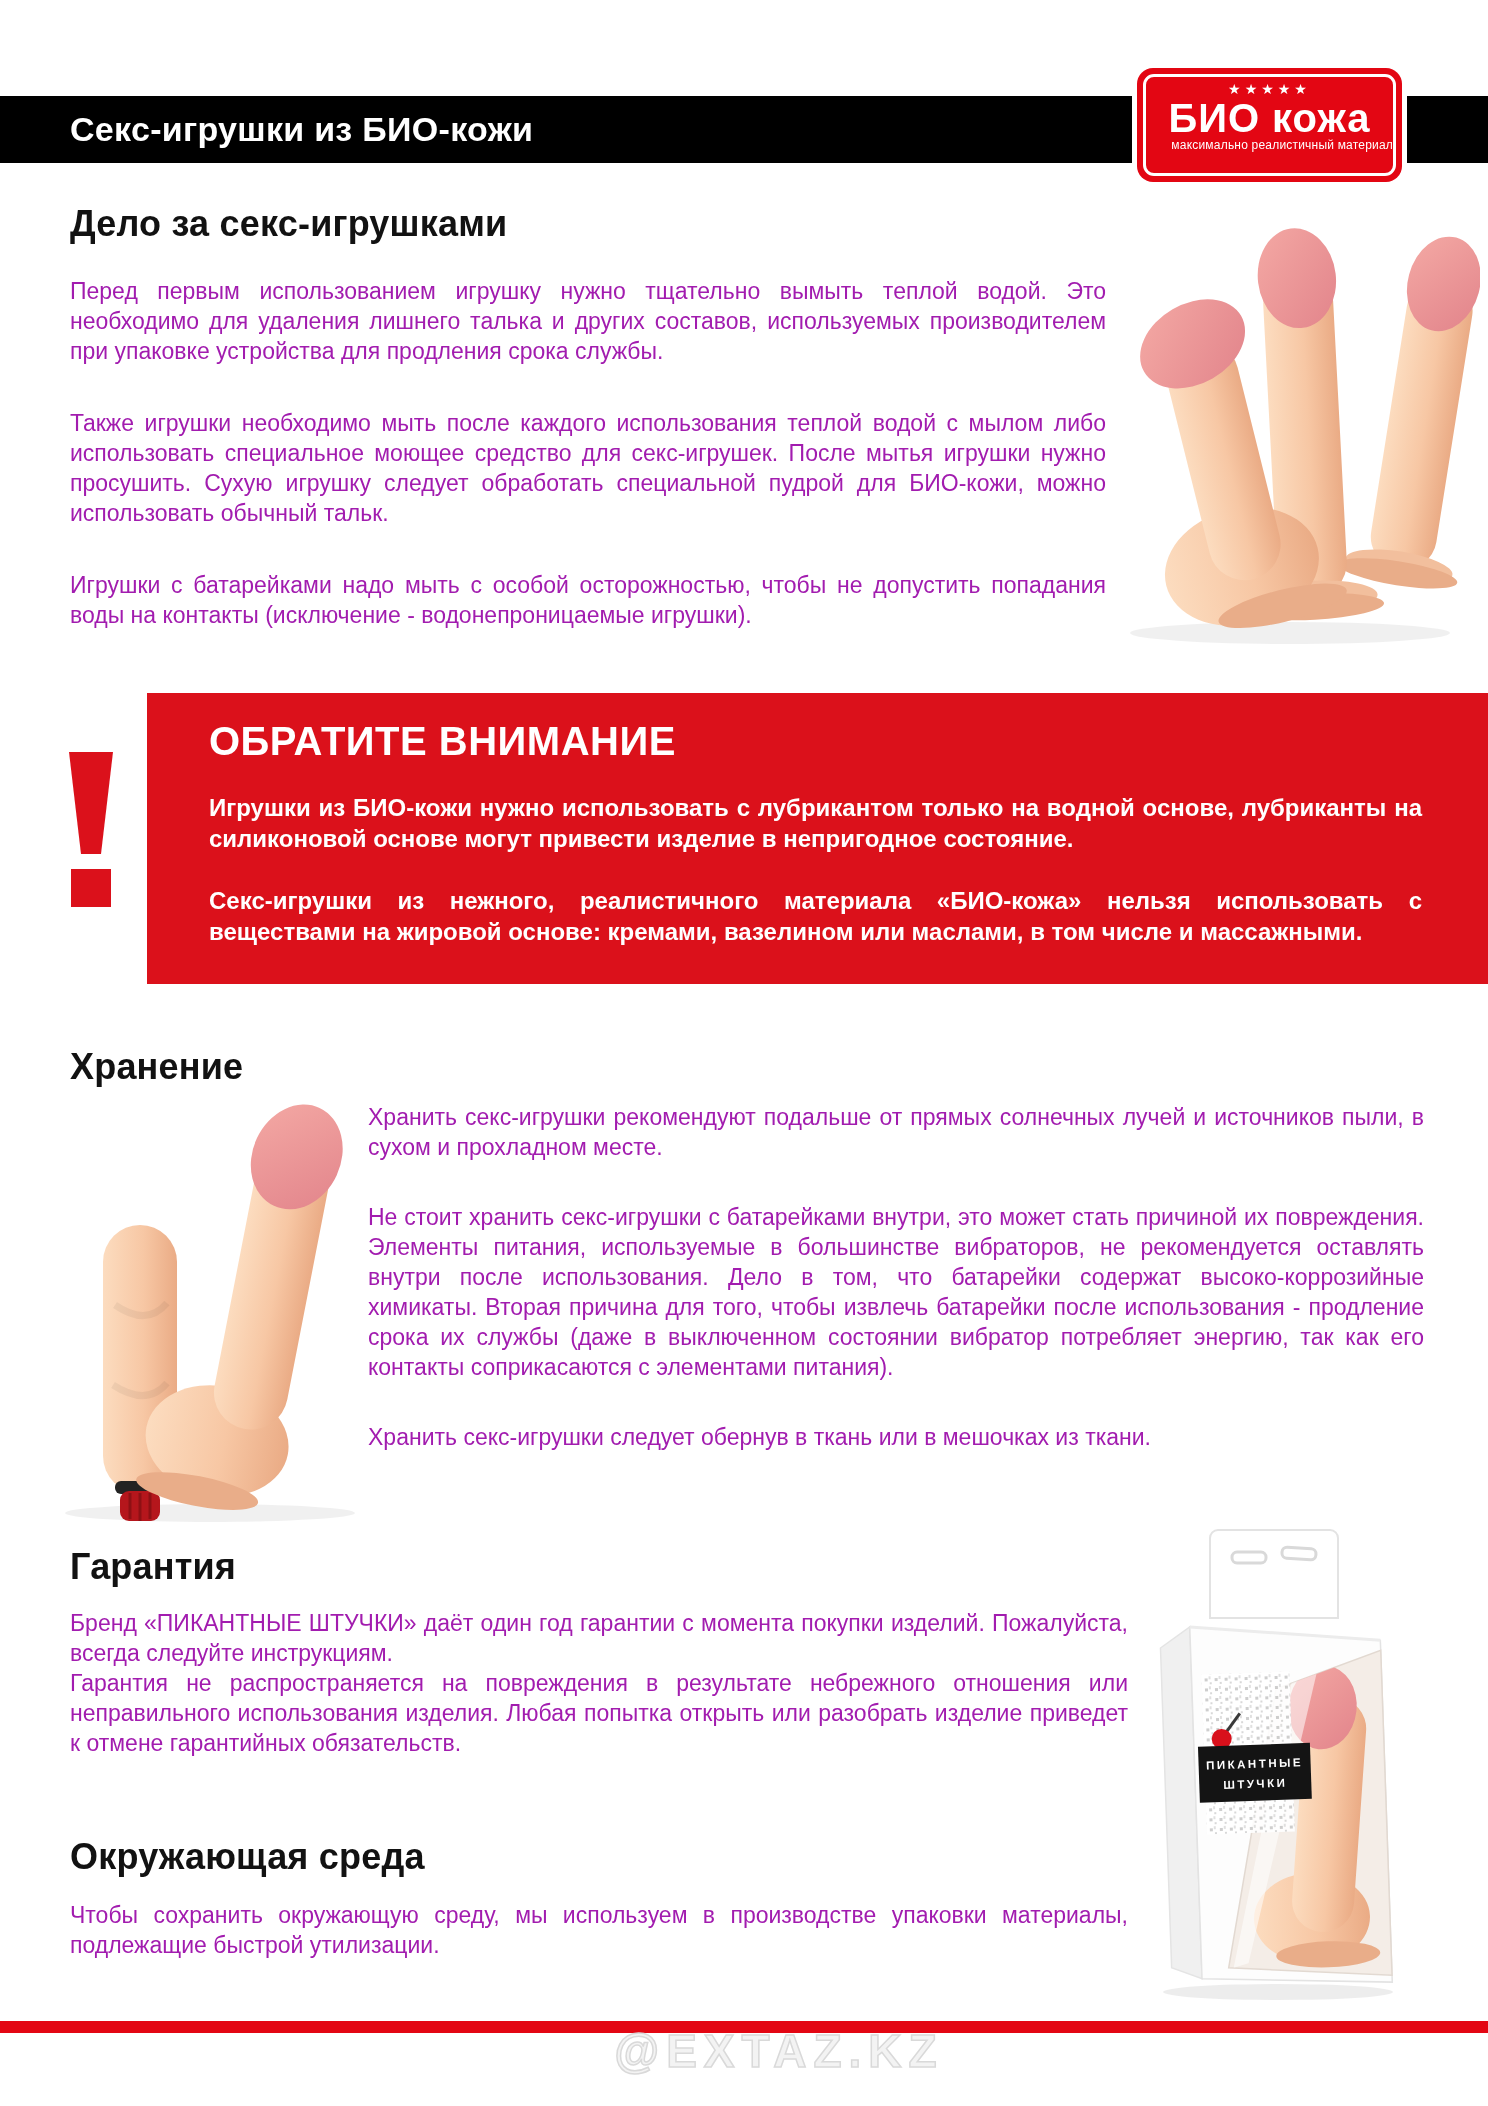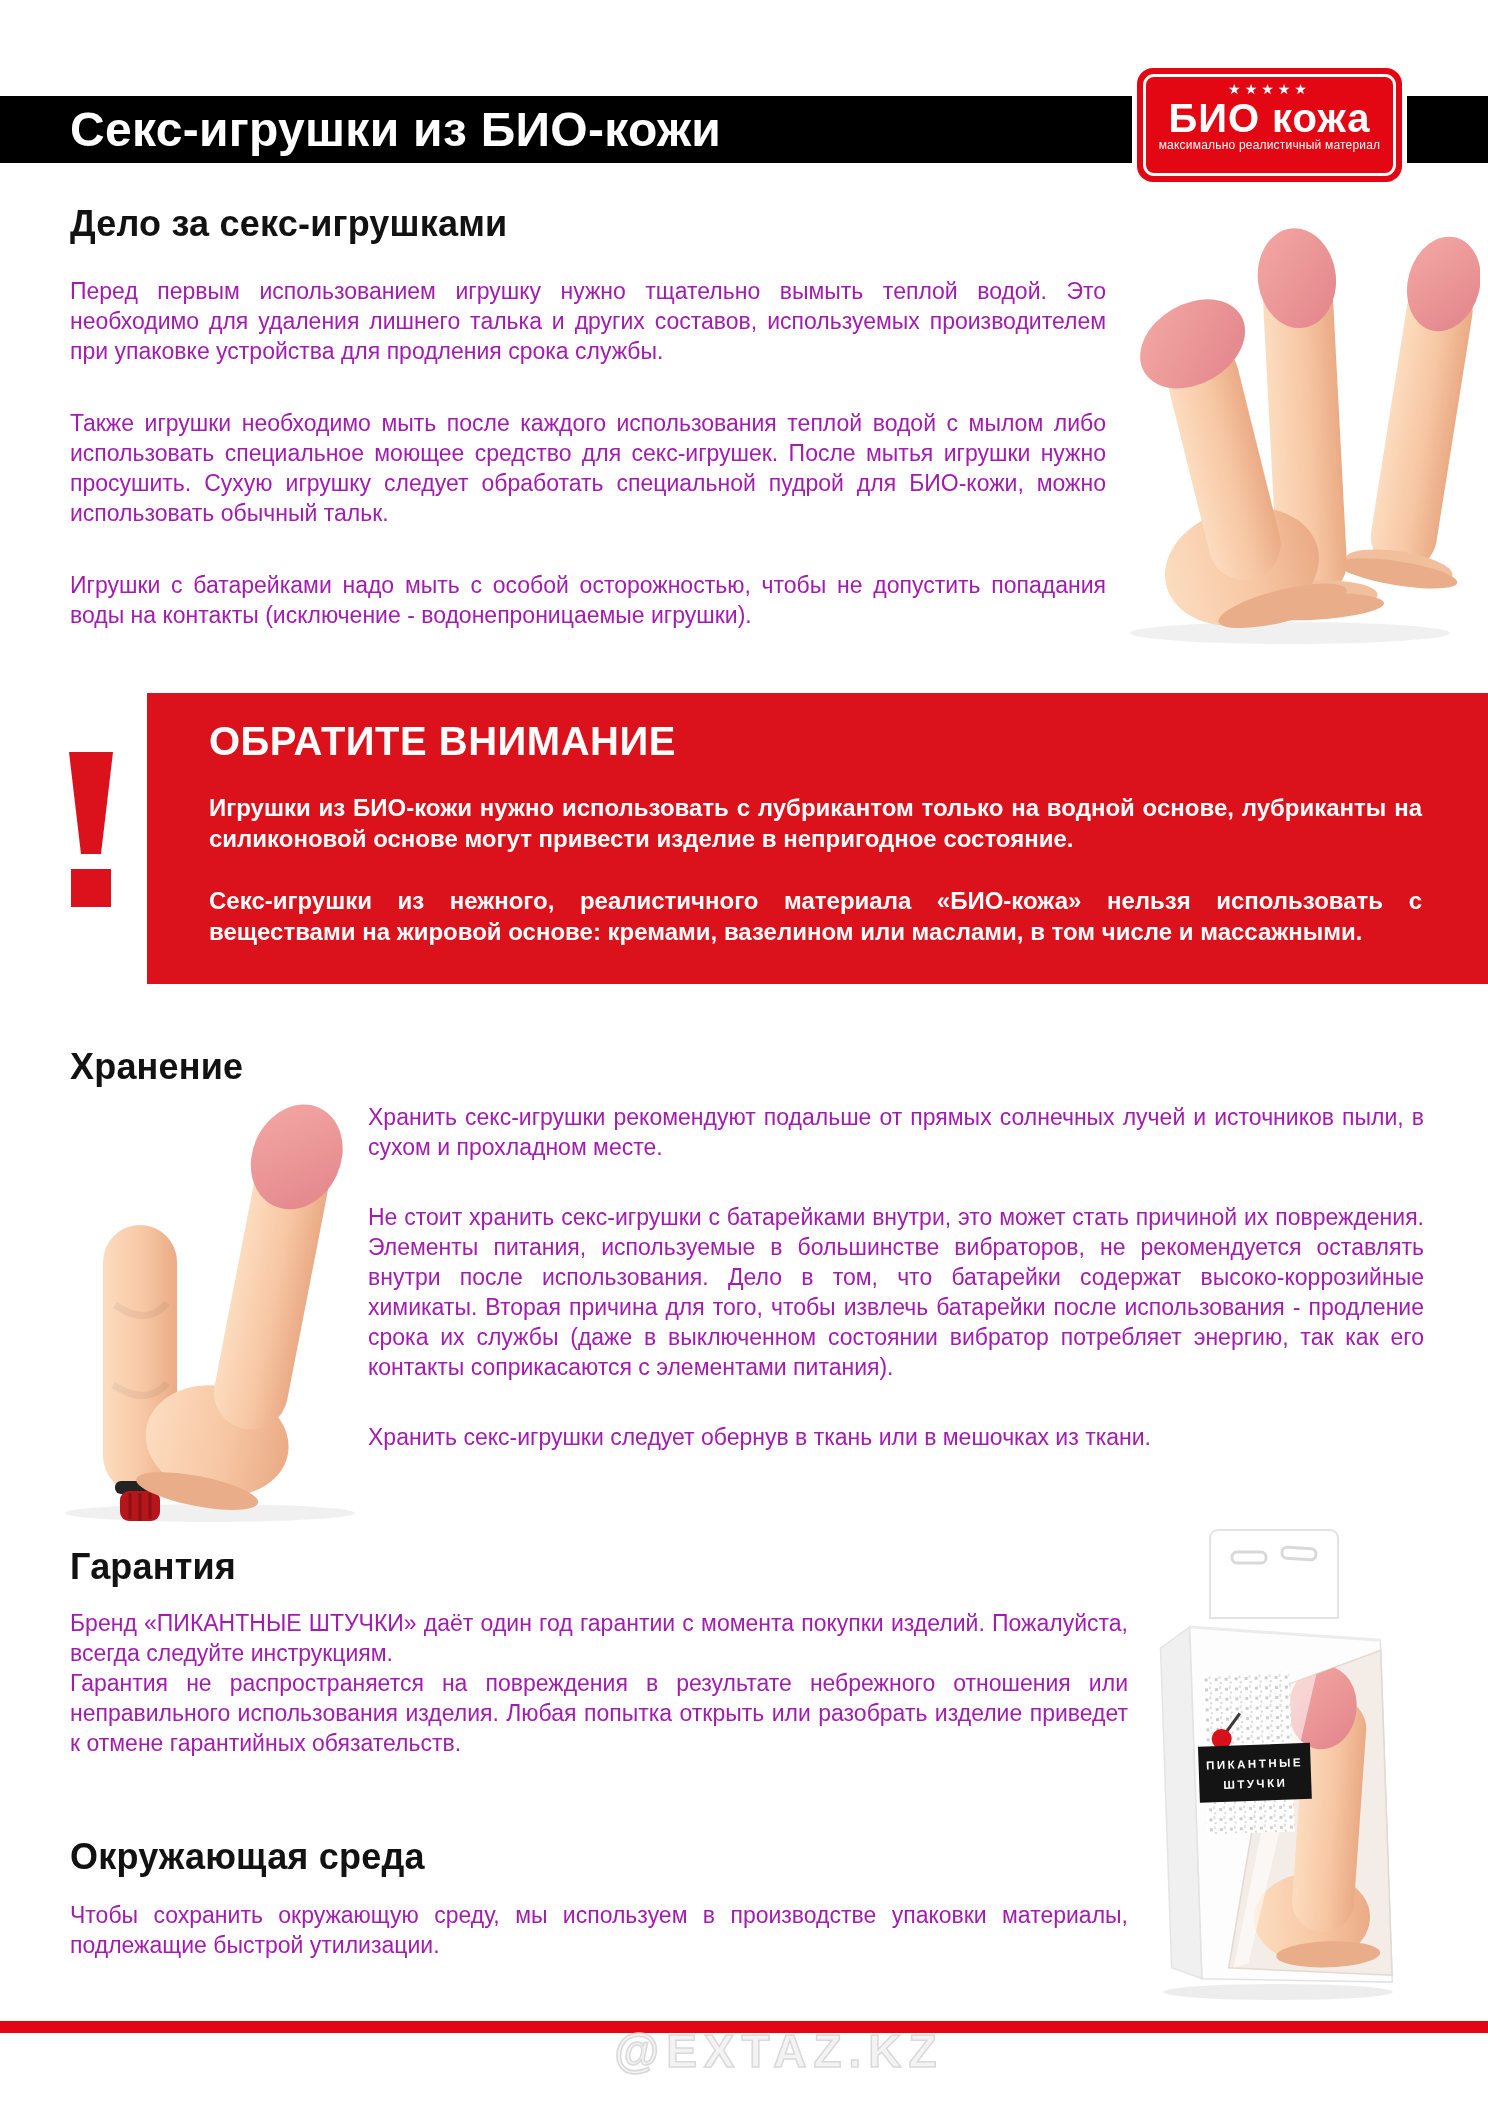--- a/index.html
+++ b/index.html
@@ -1,28 +1,28 @@
 <!DOCTYPE html>
 <html lang="ru"><head>
 <meta charset="utf-8">
 <style>
   html,body{margin:0;padding:0;background:#ffffff;}
   body{font-family:"Liberation Sans","DejaVu Sans",sans-serif;}
   .page{position:relative;width:1488px;height:2106px;background:#fff;overflow:hidden;}
 
   
   .header-bar{position:absolute;left:0;top:96px;width:100%;height:67px;background:#000;}
-  .header-title{position:absolute;left:70px;top:0;line-height:67px;font-size:48px;font-weight:bold;color:#fff;letter-spacing:.3px;white-space:nowrap;}
+  .header-title{position:absolute;left:70px;top:0;line-height:67px;font-size:34px;font-weight:bold;color:#fff;letter-spacing:.3px;white-space:nowrap;}
 
   
   .logo{position:absolute;left:1137px;top:68px;width:265px;height:114px;background:#e30613;border-radius:16px;box-shadow:0 0 0 5px #fff;}
   .logo-inner{position:absolute;left:6px;top:6px;right:6px;bottom:6px;border:3px solid #fff;border-radius:11px;text-align:center;color:#fff;overflow:hidden;}
   .logo-stars{margin-top:4px;font-size:14px;letter-spacing:4px;line-height:16px;}
   .logo-brand{font-size:40px;font-weight:bold;line-height:42px;letter-spacing:1px;}
-  .logo-tagline{font-size:12px;line-height:13px;letter-spacing:.2px;}
+  .logo-tagline{font-size:12px;line-height:13px;letter-spacing:.2px;text-align:right;}
 
   
   .sec-heading{position:absolute;left:70px;margin:0;font-size:36px;font-weight:bold;color:#121212;letter-spacing:.2px;white-space:nowrap;}
   #care-heading{top:203px;}
   #storage-heading{top:1046px;}
   #warranty-heading{top:1546px;}
   #env-heading{top:1836px;}
   .body-col{position:absolute;font-size:23px;line-height:30px;color:#a21caf;text-align:justify;}
   .body-col p{margin:0 0 36px 0;}
   #care-col{left:70px;top:276px;width:1036px;}

